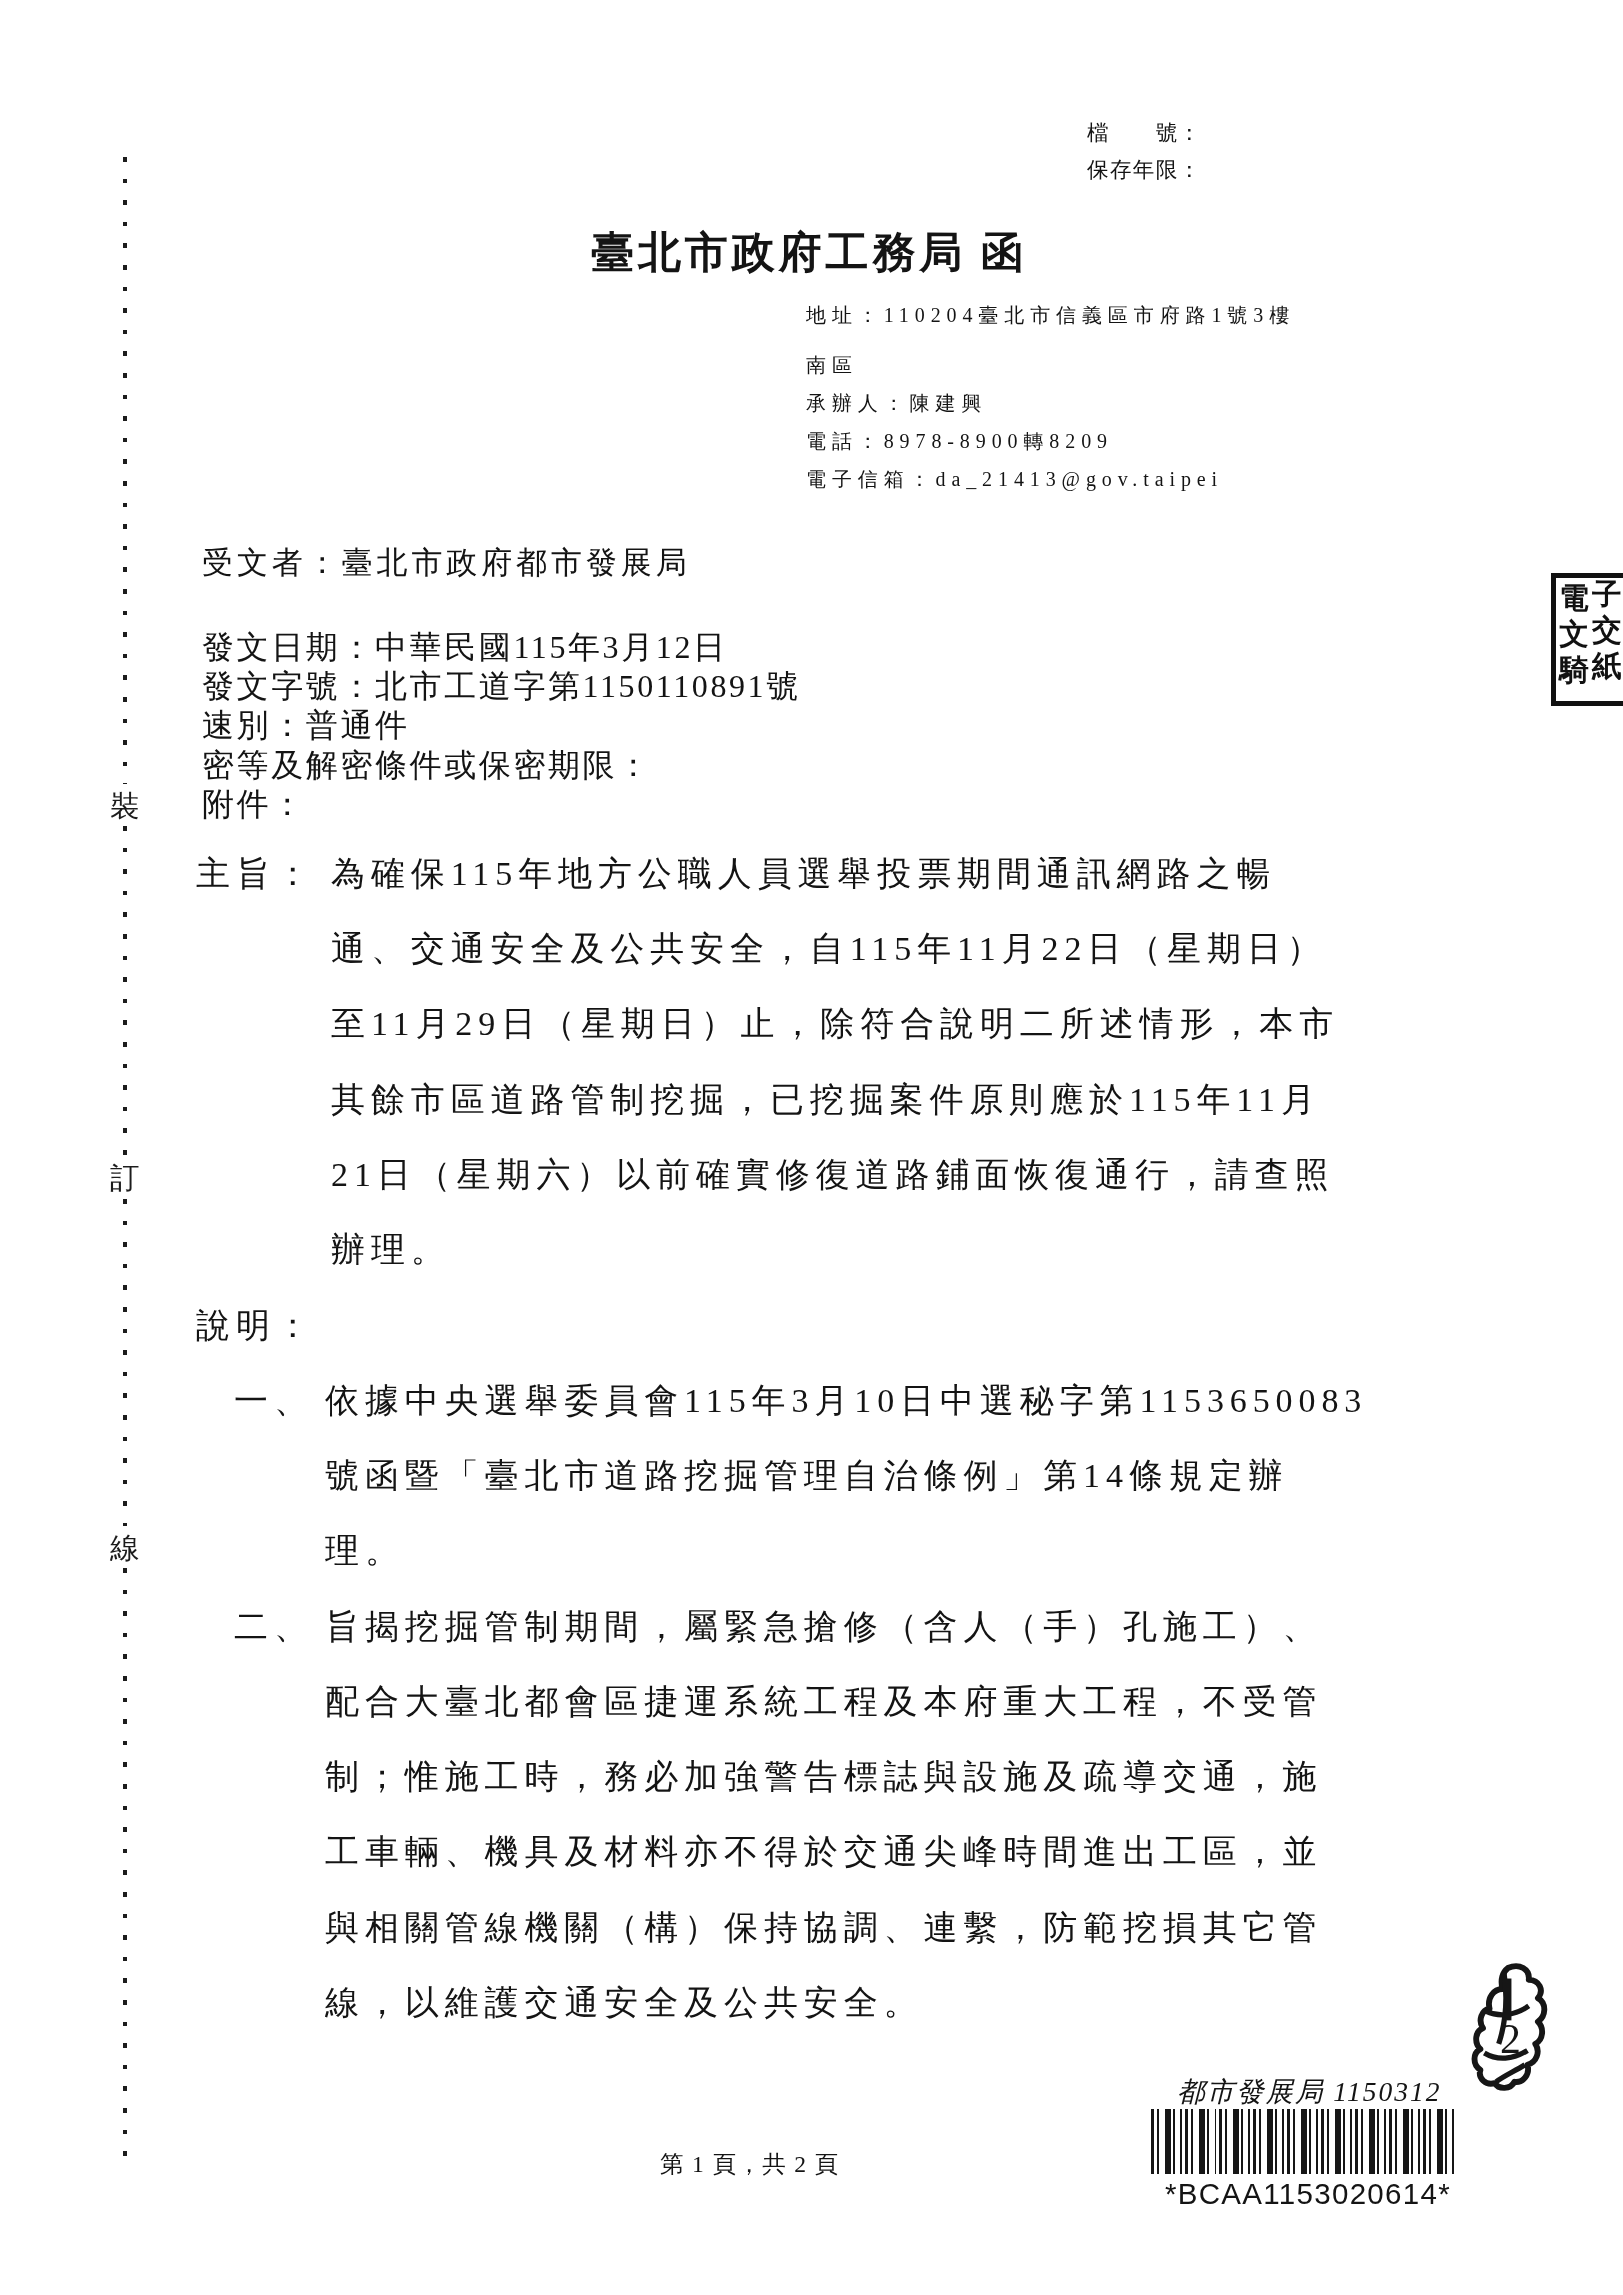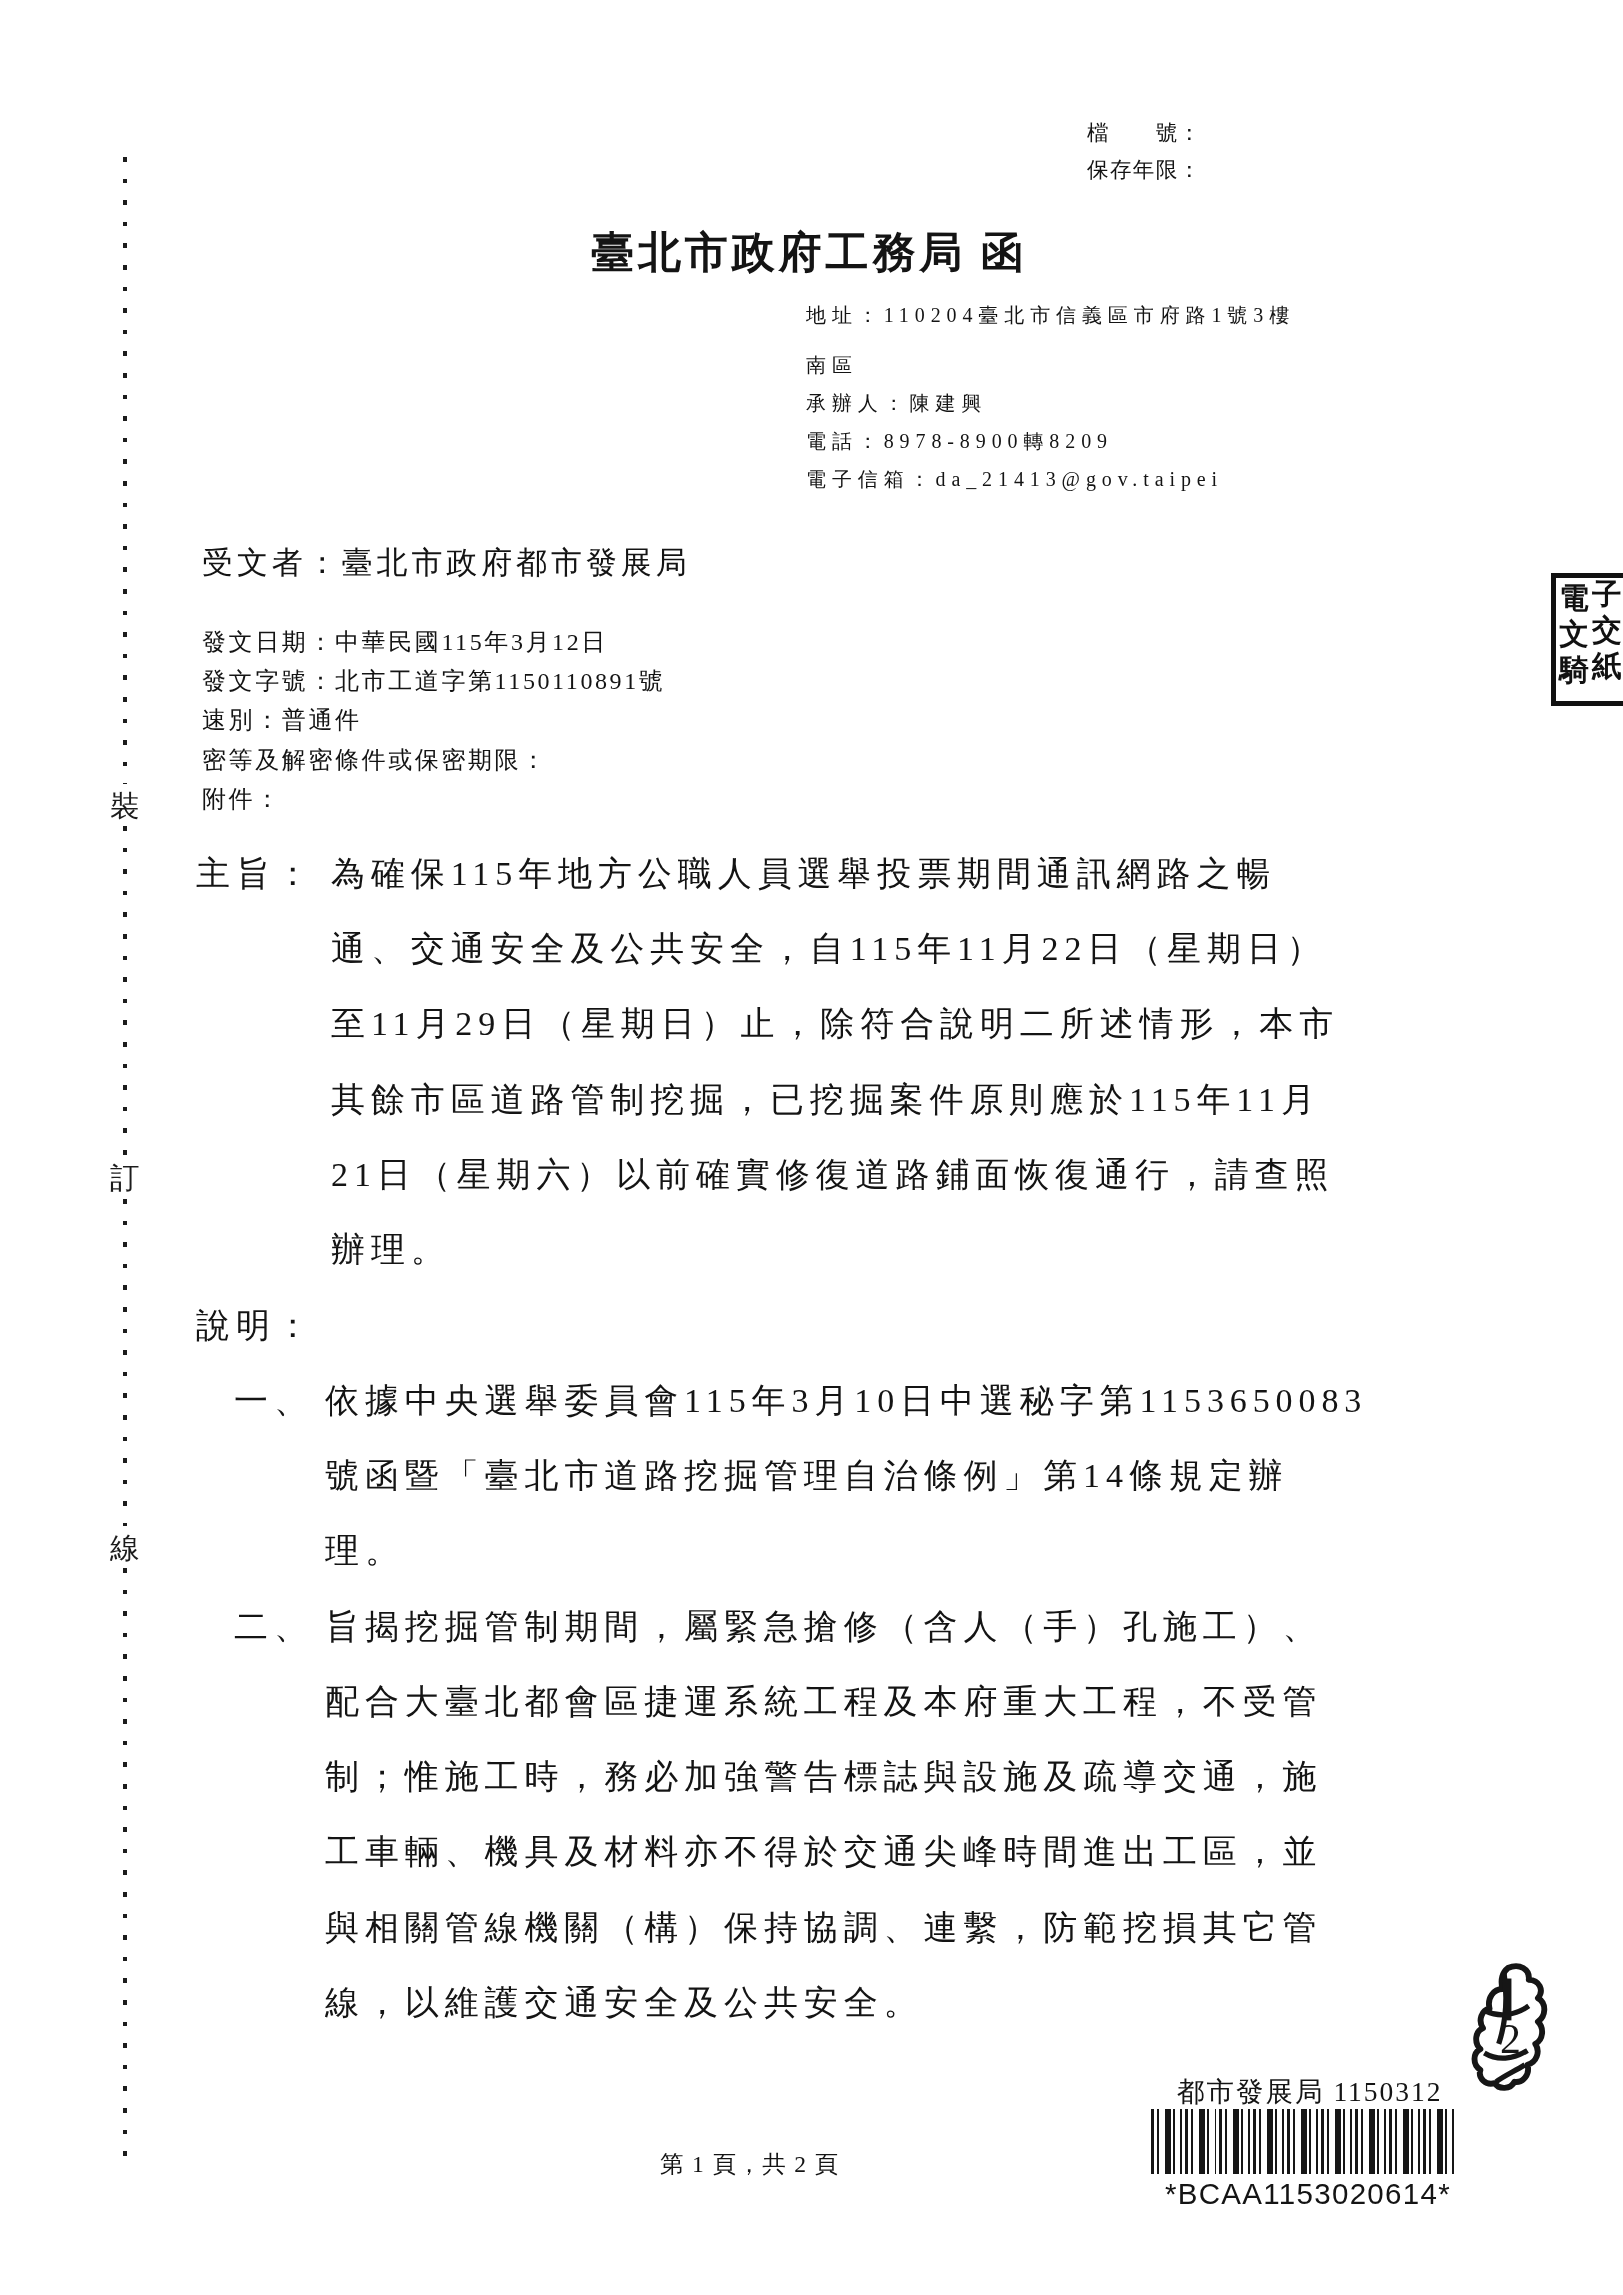--- a/index.html
+++ b/index.html
@@ -10,21 +10,21 @@
     color:#141414;
     font-family:"Liberation Serif","DejaVu Serif",serif;
     overflow:hidden;
   }
   .abs{position:absolute;white-space:pre;}
 
   .fileline{font-size:21.6px;letter-spacing:1.3px;line-height:37px;}
   .title{font-size:43px;letter-spacing:3.9px;font-weight:600;margin:0;}
   .sendline{font-size:20px;letter-spacing:5.9px;}
   .recipient{font-size:31px;letter-spacing:3.9px;}
-  .metaline{font-size:24px;letter-spacing:2.6px;}
+  .metaline{font-size:32px;letter-spacing:2.6px;}
   .bodyline{font-size:34px;letter-spacing:5.9px;}
   .footerline{font-size:23.6px;letter-spacing:1.3px;}
 
   
   .dotseg{position:absolute;left:123px;width:3.9px;
     background-image:repeating-linear-gradient(to bottom,#1c1c1c 0 4.6px,transparent 4.6px 21.6px);}
   .bindchar{position:absolute;left:110px;font-size:29.5px;color:#1c1c1c;}
 
   
   .estamp{position:absolute;left:1551px;top:573px;width:67px;height:123px;
@@ -112,18 +112,18 @@
     <path d="M58,18 C63,52 62,92 50,128" fill="none" stroke="#161616" stroke-width="8"></path>
     <path d="M30,78 C52,88 76,84 96,70" fill="none" stroke="#161616" stroke-width="8"></path>
     <path d="M28,142 C48,154 72,152 94,138" fill="none" stroke="#161616" stroke-width="8"></path>
     <path d="M46,186 C60,176 74,170 90,160" fill="none" stroke="#161616" stroke-width="8"></path>
     <line x1="66" y1="28" x2="66" y2="92" stroke="#161616" stroke-width="7"></line>
     <text x="52" y="142" font-size="64" fill="#161616" font-family="Liberation Serif, DejaVu Serif, serif">2</text>
   </svg>
 
   <div class="abs footerline" style="left:660px;top:2148px;">第 1 頁，共 2 頁</div>
 
-  <div class="abs barlabel" style="left:1177px;top:2074px;">都市發展局 1150312</div>
+  <div class="abs barlabel" style="left:1177px;top:2074px;font-style:italic;">都市發展局 1150312</div>
   <div class="bars"></div>
   <div class="abs bartext" style="left:1165px;top:2177px;">*BCAA1153020614*</div>
 
 </div>
 
 
 </body></html>

